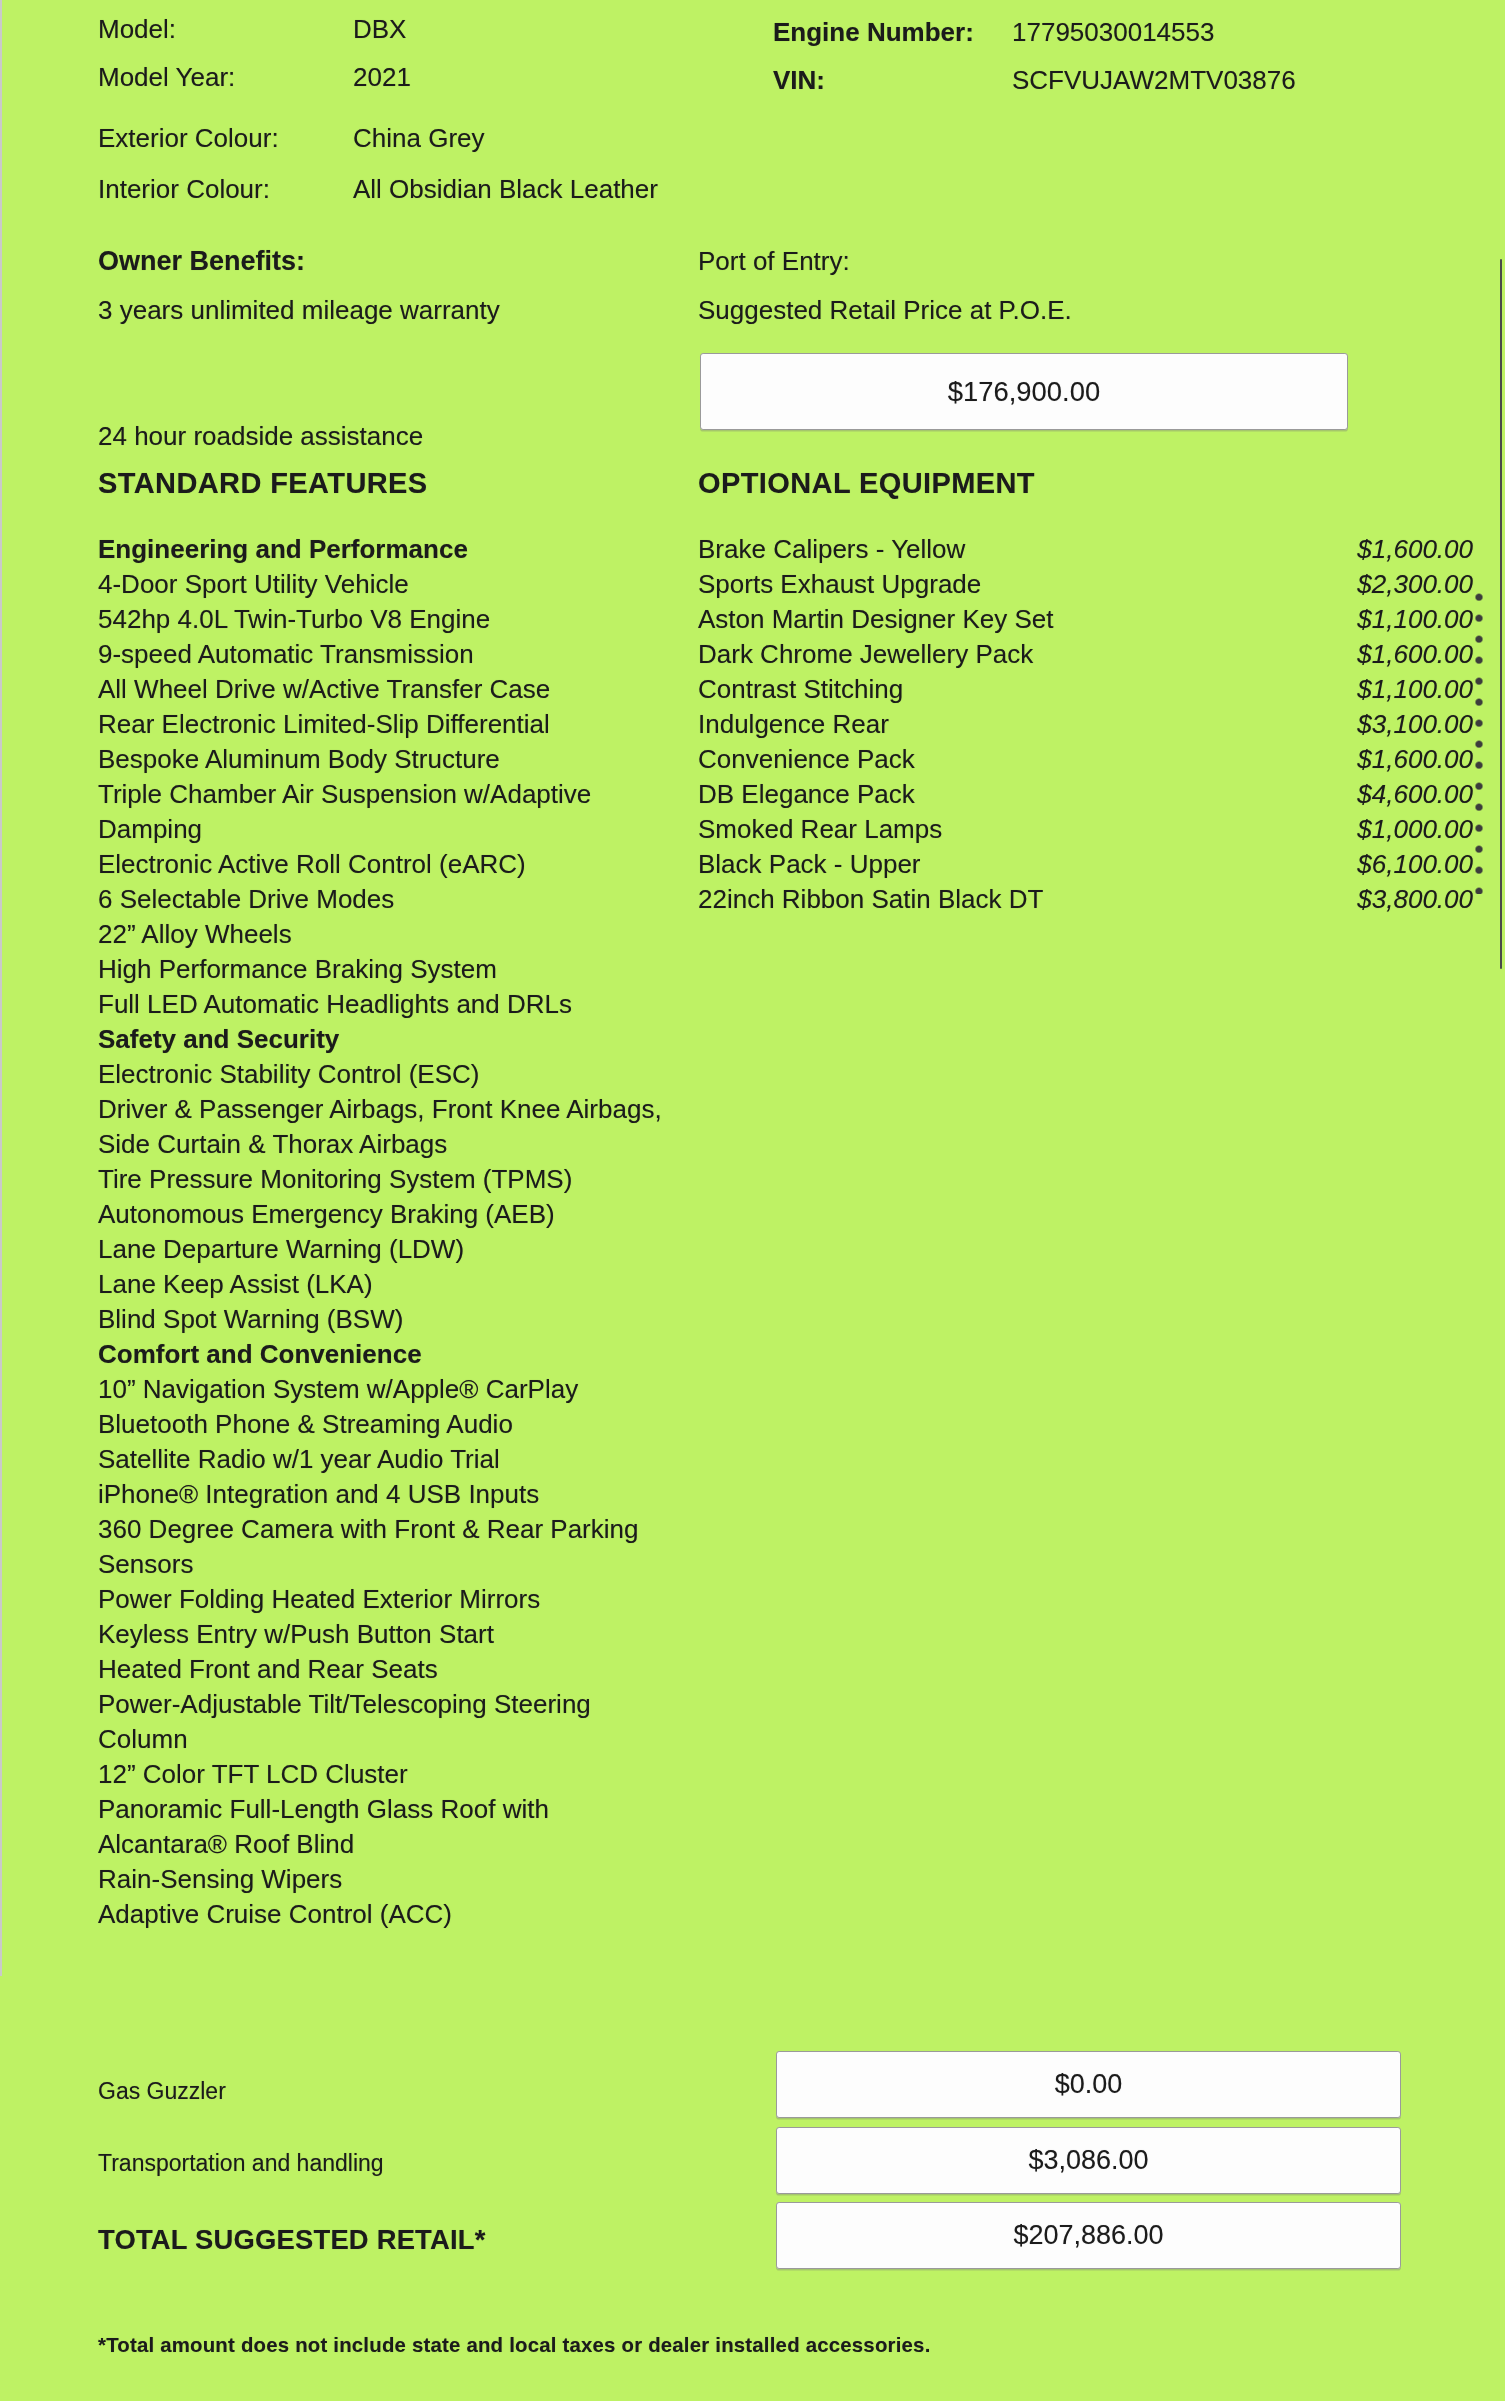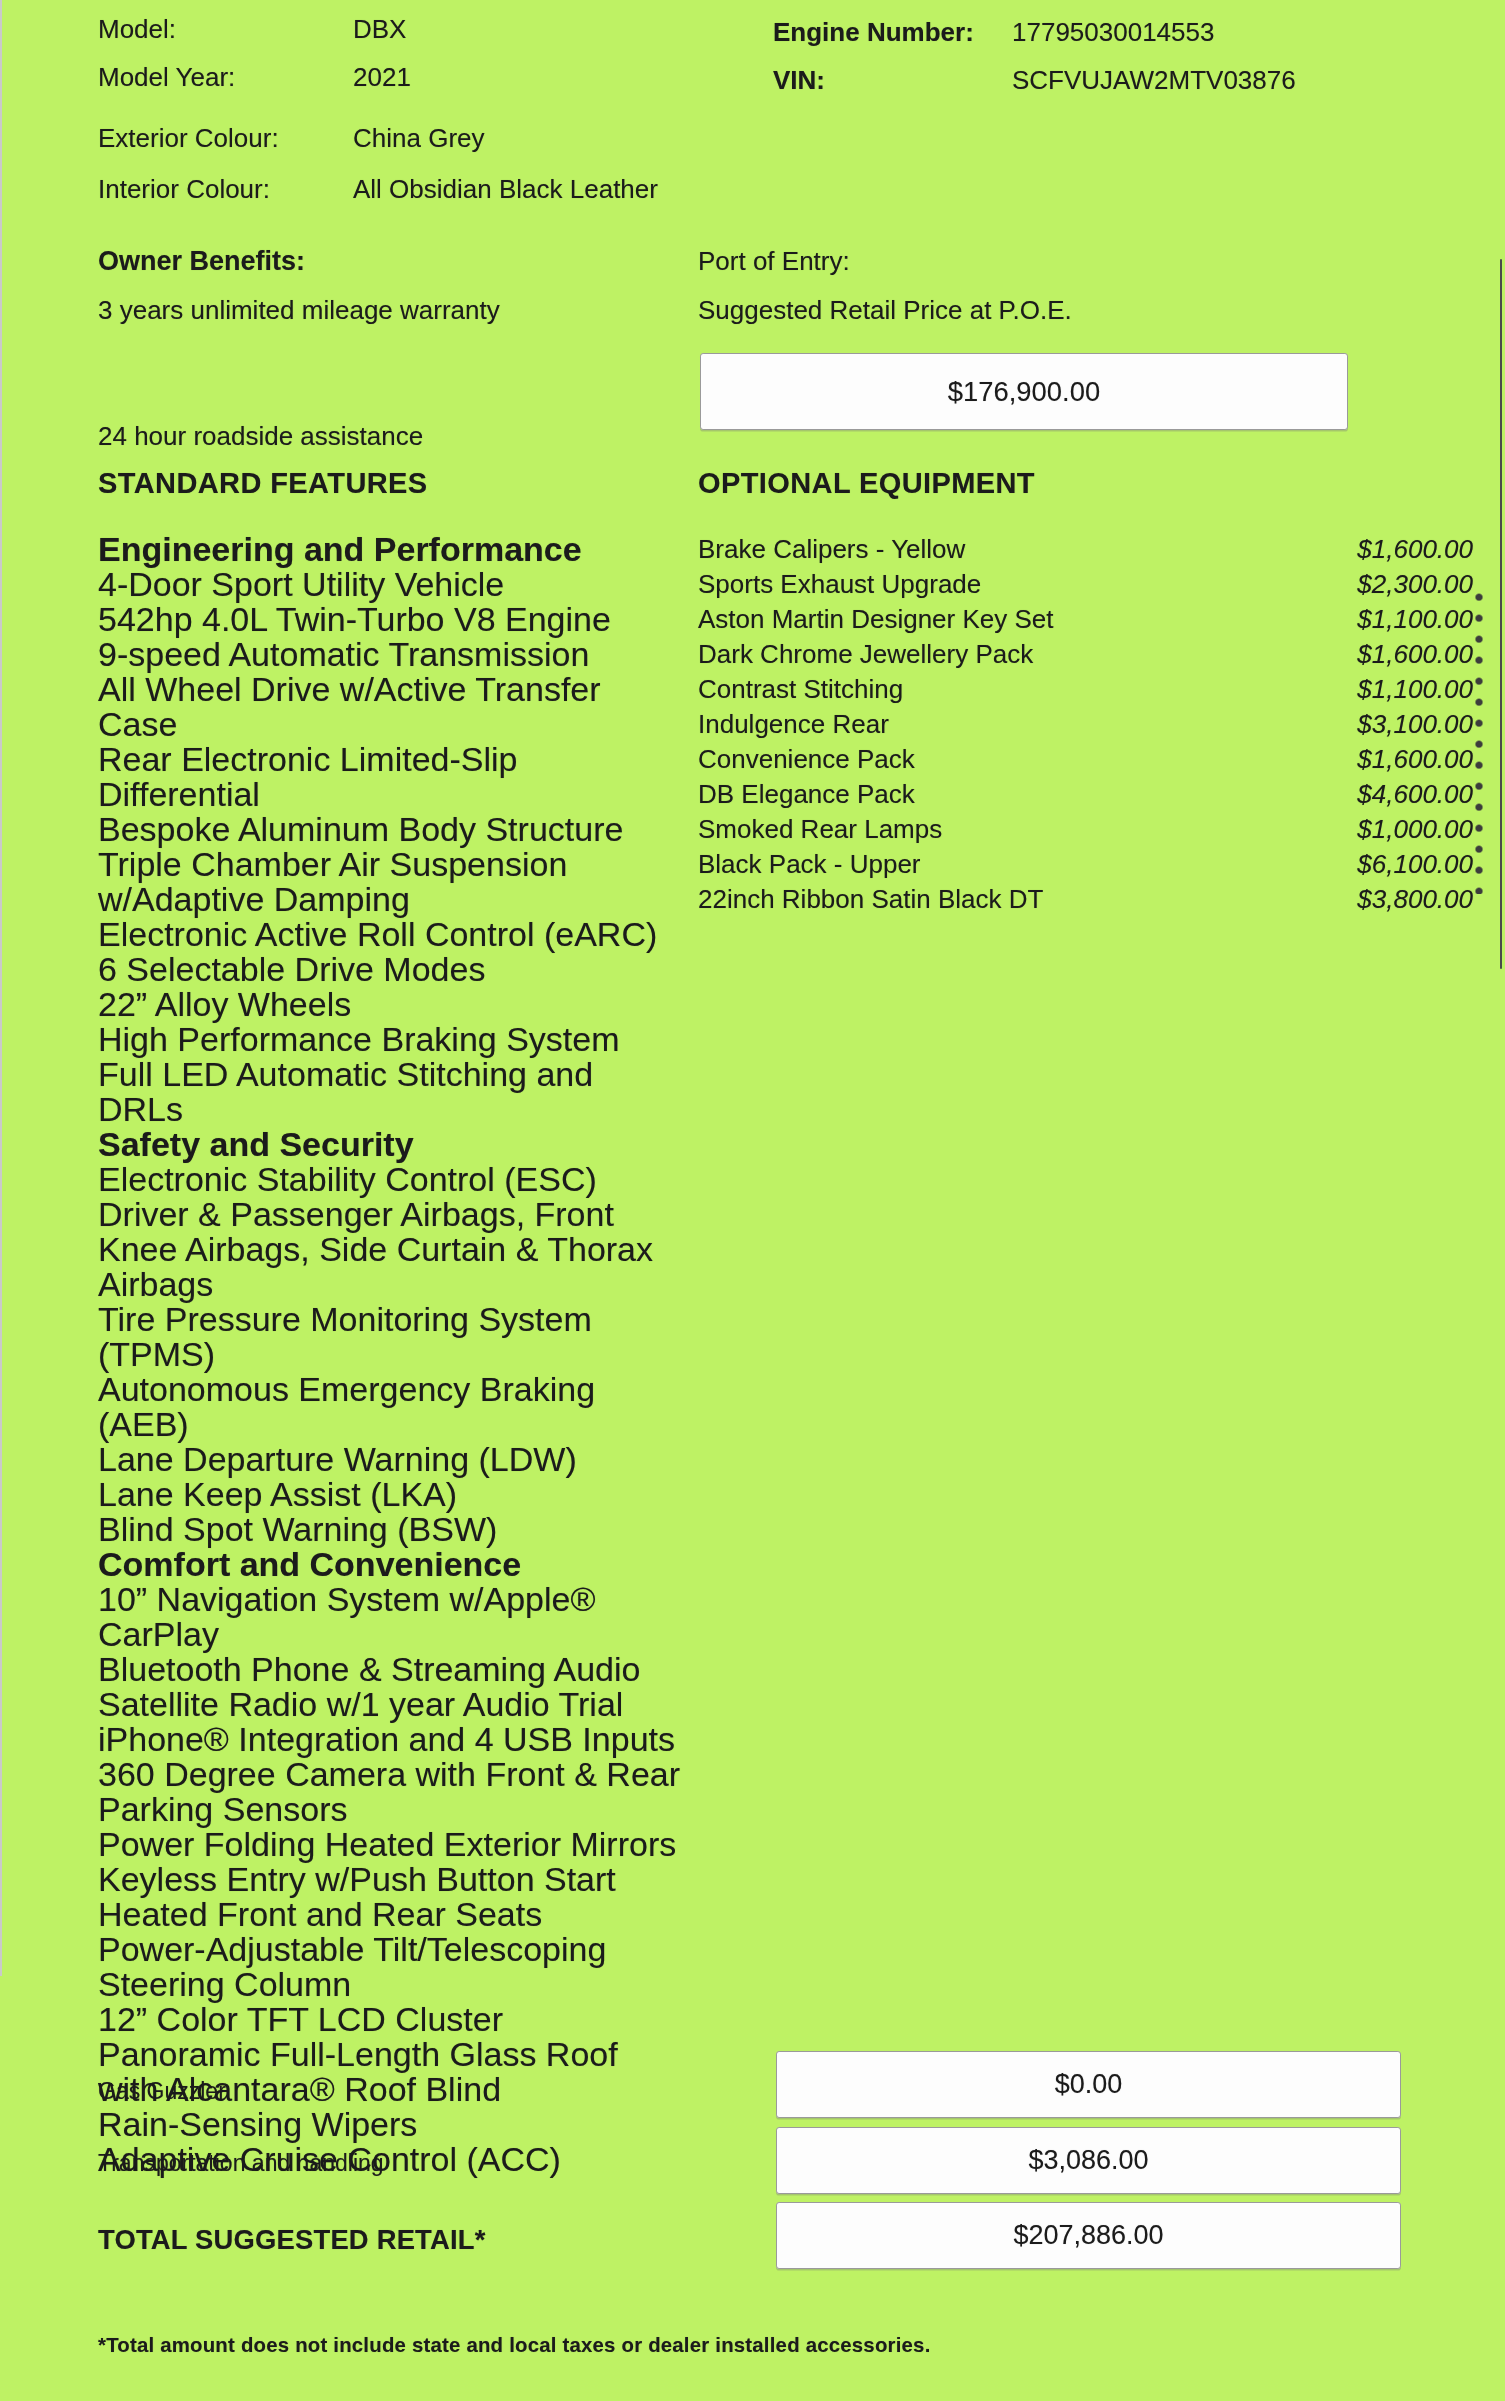--- a/index.html
+++ b/index.html
@@ -14,21 +14,21 @@
     text-shadow: 0 0 0.8px rgba(30,30,30,0.35);
   }
   .abs { position: absolute; }
   .t { font-size: 26px; line-height: 33px; }
   .b { font-weight: bold; }
   .info-row { display: flex; }
   .info-row .lbl  { width: 255px; flex: 0 0 auto; }
   .info-row .lblr { width: 239px; flex: 0 0 auto; font-weight: bold; }
   .section-heading { font-size: 29px; font-weight: bold; letter-spacing: 0.4px; }
   .benefits-heading { font-size: 27px; font-weight: bold; }
-  .features-col { width: 584px; font-size: 34px; line-height: 35px; }
+  .features-col { width: 584px; font-size: 26px; line-height: 35px; }
   .feat-group-title { font-weight: bold; }
   .opt-col { width: 775px; font-size: 26px; line-height: 35px; }
   .opt-row { display: flex; justify-content: space-between; }
   .opt-name { text-align: left; }
   .opt-price { text-align: right; font-style: italic; }
   .price-box {
     border: 1.6px solid #9a9a9a;
     border-radius: 3.1px;
     box-shadow: 0 1.6px 0 rgba(120,120,120,0.35);
     display: flex; align-items: center; justify-content: center;
@@ -101,21 +101,21 @@
       <div class="feat-item">542hp 4.0L Twin-Turbo V8 Engine</div>
       <div class="feat-item">9-speed Automatic Transmission</div>
       <div class="feat-item">All Wheel Drive w/Active Transfer Case</div>
       <div class="feat-item">Rear Electronic Limited-Slip Differential</div>
       <div class="feat-item">Bespoke Aluminum Body Structure</div>
       <div class="feat-item">Triple Chamber Air Suspension w/Adaptive Damping</div>
       <div class="feat-item">Electronic Active Roll Control (eARC)</div>
       <div class="feat-item">6 Selectable Drive Modes</div>
       <div class="feat-item">22” Alloy Wheels</div>
       <div class="feat-item">High Performance Braking System</div>
-      <div class="feat-item">Full LED Automatic Stitching and DRLs</div>
+      <div class="feat-item">Full LED Automatic Headlights and DRLs</div>
       <div class="feat-group-title">Safety and Security</div>
       <div class="feat-item">Electronic Stability Control (ESC)</div>
       <div class="feat-item">Driver &amp; Passenger Airbags, Front Knee Airbags, Side Curtain &amp; Thorax Airbags</div>
       <div class="feat-item">Tire Pressure Monitoring System (TPMS)</div>
       <div class="feat-item">Autonomous Emergency Braking (AEB)</div>
       <div class="feat-item">Lane Departure Warning (LDW)</div>
       <div class="feat-item">Lane Keep Assist (LKA)</div>
       <div class="feat-item">Blind Spot Warning (BSW)</div>
       <div class="feat-group-title">Comfort and Convenience</div>
       <div class="feat-item">10” Navigation System w/Apple® CarPlay</div>

